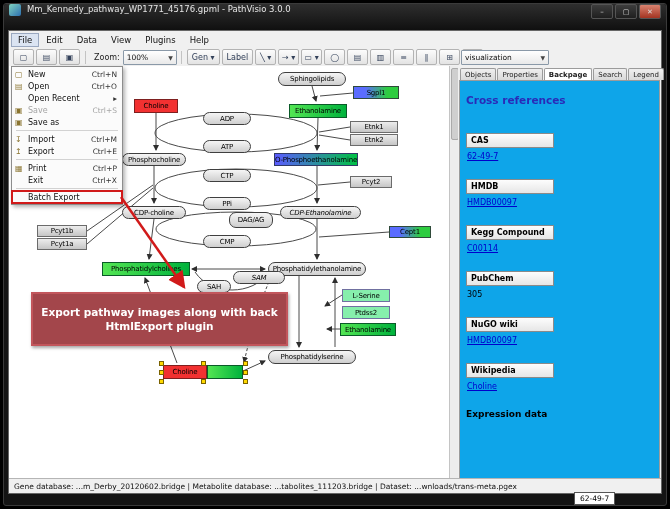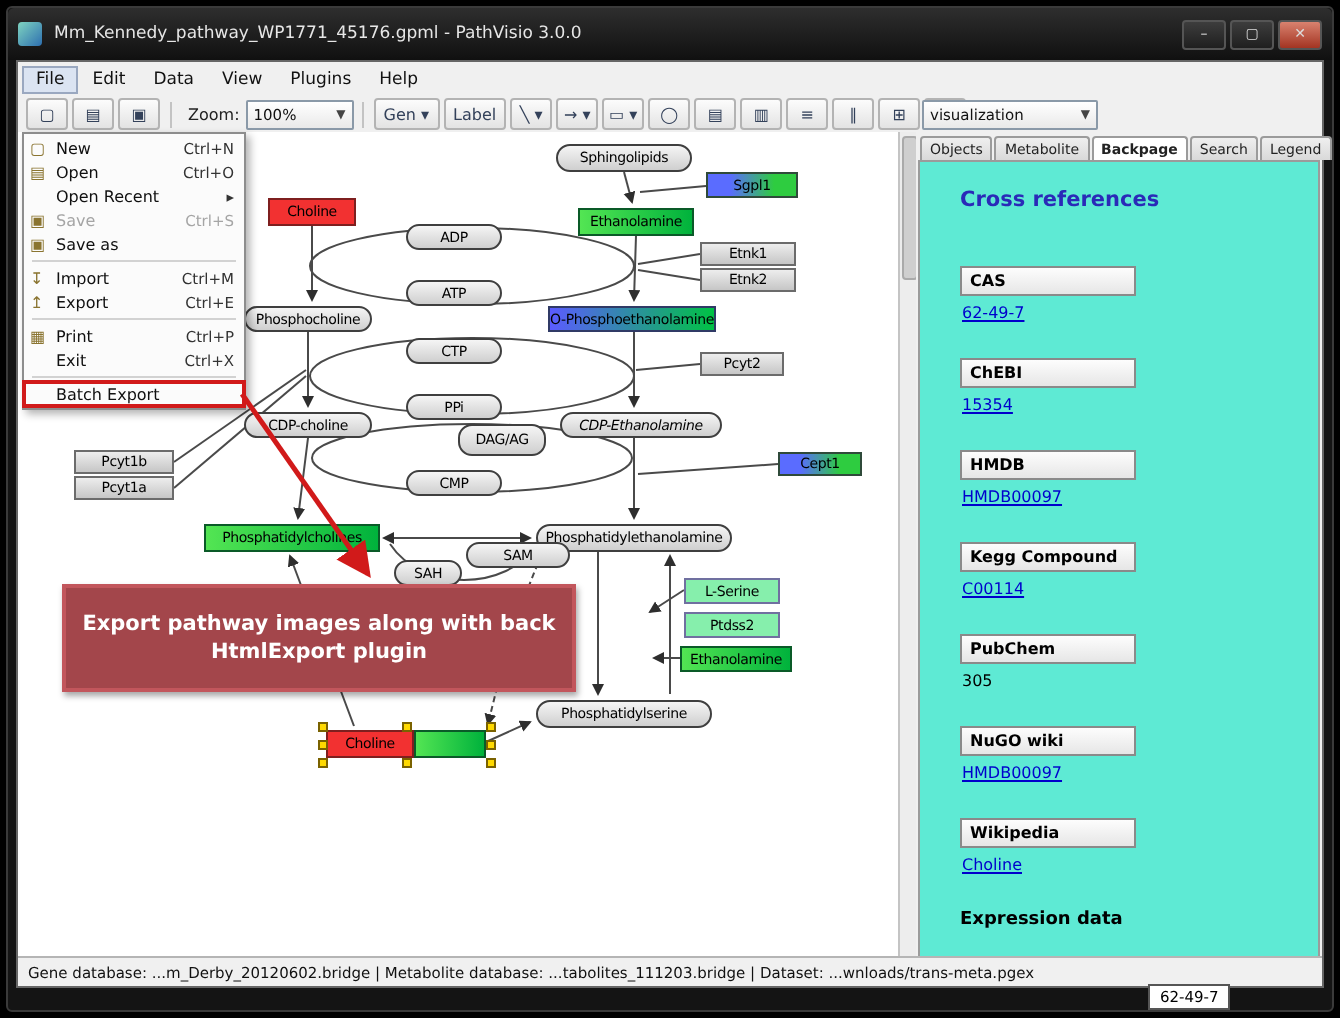--- a/index.html
+++ b/index.html
@@ -1,21 +1,21 @@
 <!DOCTYPE html>
 <html><head>
 <meta charset="utf-8">
 <style>
   html,body{margin:0;padding:0;}
   body{width:670px;height:509px;position:relative;background:#000;overflow:hidden;
        font-family:"DejaVu Sans","Liberation Sans",sans-serif;-webkit-font-smoothing:antialiased;}
   .frame{position:absolute;left:3px;top:3px;width:662px;height:501px;background:#141414;
          border:1px solid #3a3a3a;border-radius:3px;}
   
-  .titlebar{position:absolute;left:0;top:0;right:0;height:26px;display:flex;align-items:center;
+  .titlebar{position:absolute;left:0;top:0;right:0;height:26px;display:flex;align-items:flex-start;
             background:linear-gradient(#2e2e2e,#101010);border-radius:3px 3px 0 0;padding:0 5px;}
   .appicon{width:12px;height:12px;border-radius:2px;background:linear-gradient(135deg,#7fd4c0,#2d6fb0);
            margin-right:6px;flex:none;}
   .title-text{color:#e6e6e6;font-size:8.5px;flex:1;white-space:nowrap;overflow:hidden;}
   .winbtn{width:20px;height:13px;margin-left:2px;display:flex;align-items:center;justify-content:center;
           font-size:7px;color:#ddd;background:linear-gradient(#3d3d3d,#1f1f1f);border:1px solid #555;border-radius:2px;}
   .winbtn.close{background:linear-gradient(#d9826f,#a33422);}
   
   .content{position:absolute;left:4px;top:26px;width:652px;height:462px;background:#f0f0f0;border:1px solid #666;}
   
@@ -68,22 +68,22 @@
   .mi-short{font-size:7.5px;color:#333;margin-left:6px;}
   .menu-item.disabled,.menu-item.disabled .mi-short{color:#a5a5a5;}
   .menu-item.boxed{outline:2px solid #d11a1a;outline-offset:-1px;}
   .menu-sep{height:1px;background:#d2d2d2;margin:2px 4px;}
   
   .sidebar{position:absolute;left:449px;top:0;width:203px;height:413px;background:#f0f0f0;}
   .sidebar-tabs{display:flex;height:14px;align-items:flex-end;padding-left:2px;}
   .tab{font-size:7px;color:#222;padding:2px 4px 1px;background:linear-gradient(#efefef,#d9d9d9);
        border:1px solid #9b9b9b;border-bottom:none;border-radius:2px 2px 0 0;margin-right:1px;}
   .tab.active{background:#fff;font-weight:bold;position:relative;top:1px;padding-bottom:2px;}
-  .panel{position:absolute;left:1px;right:1px;top:14px;bottom:0;background:#5eead4;border:1px solid #9b9b9b;
-         padding:13px 0 0 20px;box-sizing:border-box;overflow:hidden;}
+  .panel{position:absolute;left:1px;right:1px;top:14px;bottom:0;background:#0ea5e9;border:1px solid #9b9b9b;
+         padding:13px 0 0 6px;box-sizing:border-box;overflow:hidden;}
   .xref-heading{color:#2a2ab8;font-weight:bold;font-size:10.5px;margin-bottom:27px;}
   .xref{margin-bottom:17px;}
   .xref-head{width:88px;height:15px;border:1px solid #8a8a8a;background:linear-gradient(#fdfdfd,#e6e6e6);
              font-size:8px;font-weight:bold;color:#000;display:flex;align-items:center;padding:0 4px;box-sizing:border-box;}
   .xref-val{display:block;font-size:8px;color:#0000cc;text-decoration:underline;margin:4px 0 0 1px;height:10px;}
   .xref-val.plain{color:#000;text-decoration:none;}
   .expr-heading{font-weight:bold;font-size:9px;color:#000;margin-top:4px;}
   
   .statusbar{position:absolute;left:0;right:0;bottom:0;height:14px;background:#f0f0f0;border-top:1px solid #b5b5b5;
              font-size:7.5px;color:#111;display:flex;align-items:center;padding-left:5px;white-space:nowrap;overflow:hidden;}
@@ -210,21 +210,21 @@
             <div class="node met" style="left: 113px; top: 140px; width: 64px; height: 13px;">CDP-choline</div>
             <div class="node met" style="left: 271px; top: 140px; width: 81px; height: 13px; font-style: italic;">CDP-Ethanolamine</div>
             <div class="node met" style="left: 220px; top: 146px; width: 44px; height: 16px;">DAG/AG</div>
             <div class="node gene-grad" style="left: 380px; top: 160px; width: 42px; height: 12px;">Cept1</div>
             <div class="node gene" style="left: 28px; top: 159px; width: 50px; height: 12px;">Pcyt1b</div>
             <div class="node gene" style="left: 28px; top: 172px; width: 50px; height: 12px;">Pcyt1a</div>
             <div class="node met" style="left: 194px; top: 169px; width: 48px; height: 13px;">CMP</div>
             <div class="node met-green" style="left: 93px; top: 196px; width: 88px; height: 14px;">Phosphatidylcholines</div>
             <div class="node met" style="left: 259px; top: 196px; width: 98px; height: 14px;">Phosphatidylethanolamine</div>
             <div class="node met" style="left: 188px; top: 214px; width: 34px; height: 13px;">SAH</div>
-            <div class="node met" style="left: 224px; top: 205px; width: 52px; height: 13px;">SAM</div>
+            <div class="node met" style="left: 224px; top: 205px; width: 52px; height: 13px; font-style: italic;">SAM</div>
             <div class="node gene-lav" style="left: 333px; top: 223px; width: 48px; height: 13px;">L-Serine</div>
             <div class="node gene-lav" style="left: 333px; top: 240px; width: 48px; height: 13px;">Ptdss2</div>
             <div class="node met-green" style="left: 331px; top: 257px; width: 56px; height: 13px;">Ethanolamine</div>
             <div class="node met" style="left: 259px; top: 284px; width: 88px; height: 14px;">Phosphatidylserine</div>
             <div class="node met-red" style="left: 154px; top: 299px; width: 44px; height: 14px;">Choline</div>
             <div class="node met-green" style="left: 198px; top: 299px; width: 36px; height: 14px;"></div>
             <div class="handle" style="left: 150px; top: 295px;"></div>
             <div class="handle" style="left: 150px; top: 304px;"></div>
             <div class="handle" style="left: 150px; top: 313px;"></div>
             <div class="handle" style="left: 192px; top: 295px;"></div>
@@ -239,35 +239,31 @@
         </div>
       </div>
 
       <div class="vscroll">
         <div class="vthumb"></div>
       </div>
 
       <div class="sidebar">
         <div class="sidebar-tabs" id="sidebar-tabs">
             <div class="tab">Objects</div>
-            <div class="tab">Metabolite</div>
+            <div class="tab">Properties</div>
             <div class="tab active">Backpage</div>
             <div class="tab">Search</div>
             <div class="tab">Legend</div>
           </div>
         <div class="panel">
           <div class="xref-heading">Cross references</div>
           <div id="xref-sections">
               <div class="xref">
                 <div class="xref-head">CAS</div>
                 <a class="xref-val">62-49-7</a>
-              </div>
-              <div class="xref">
-                <div class="xref-head">ChEBI</div>
-                <a class="xref-val">15354</a>
               </div>
               <div class="xref">
                 <div class="xref-head">HMDB</div>
                 <a class="xref-val">HMDB00097</a>
               </div>
               <div class="xref">
                 <div class="xref-head">Kegg Compound</div>
                 <a class="xref-val">C00114</a>
               </div>
               <div class="xref">

